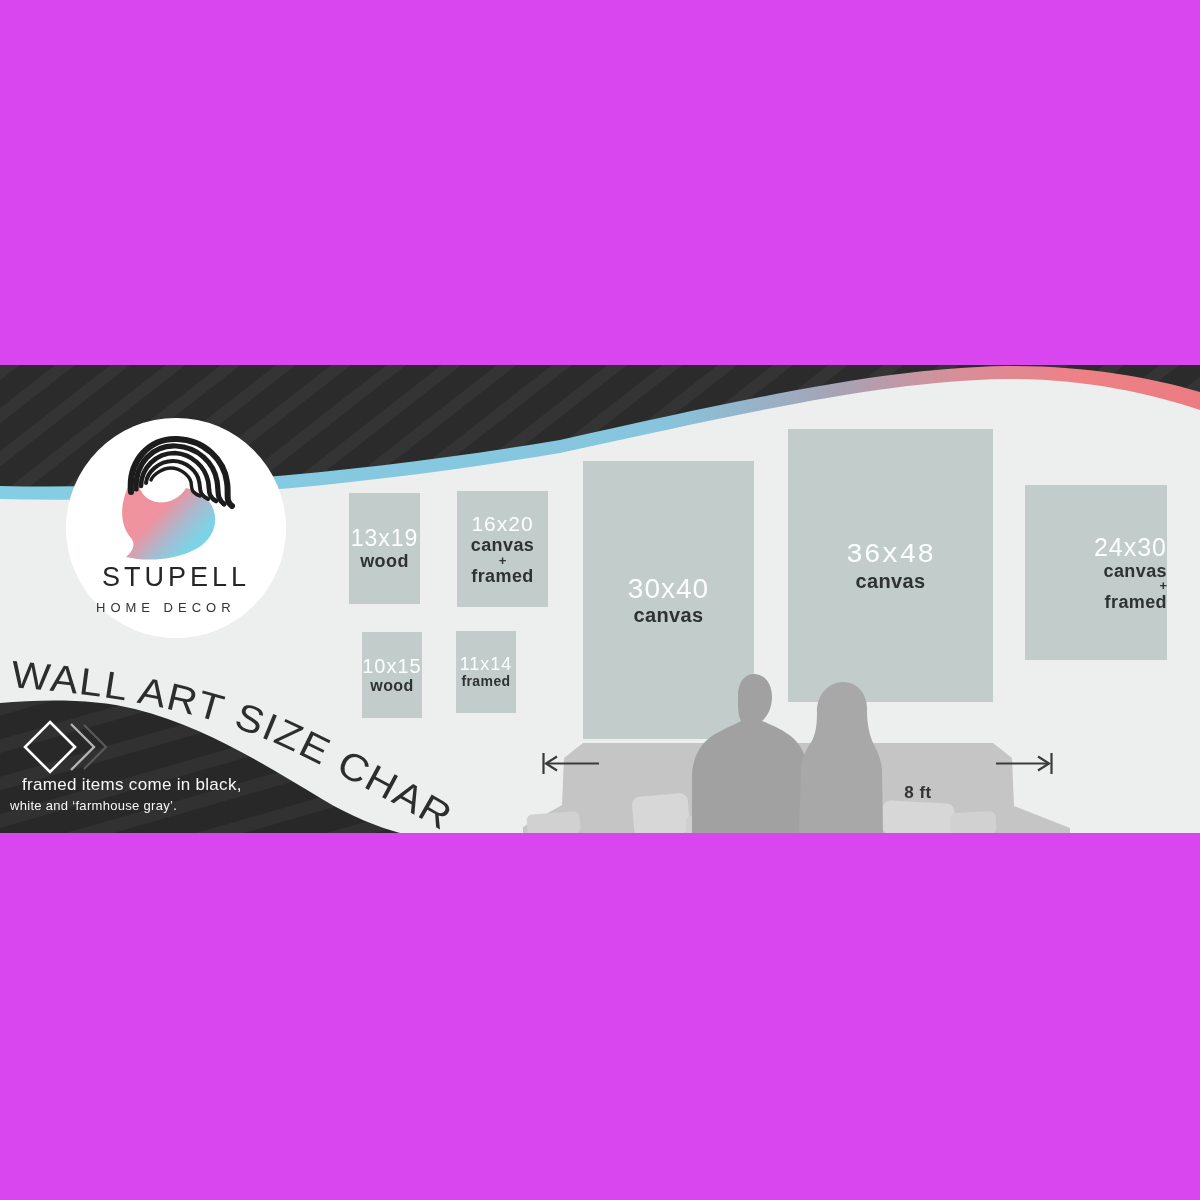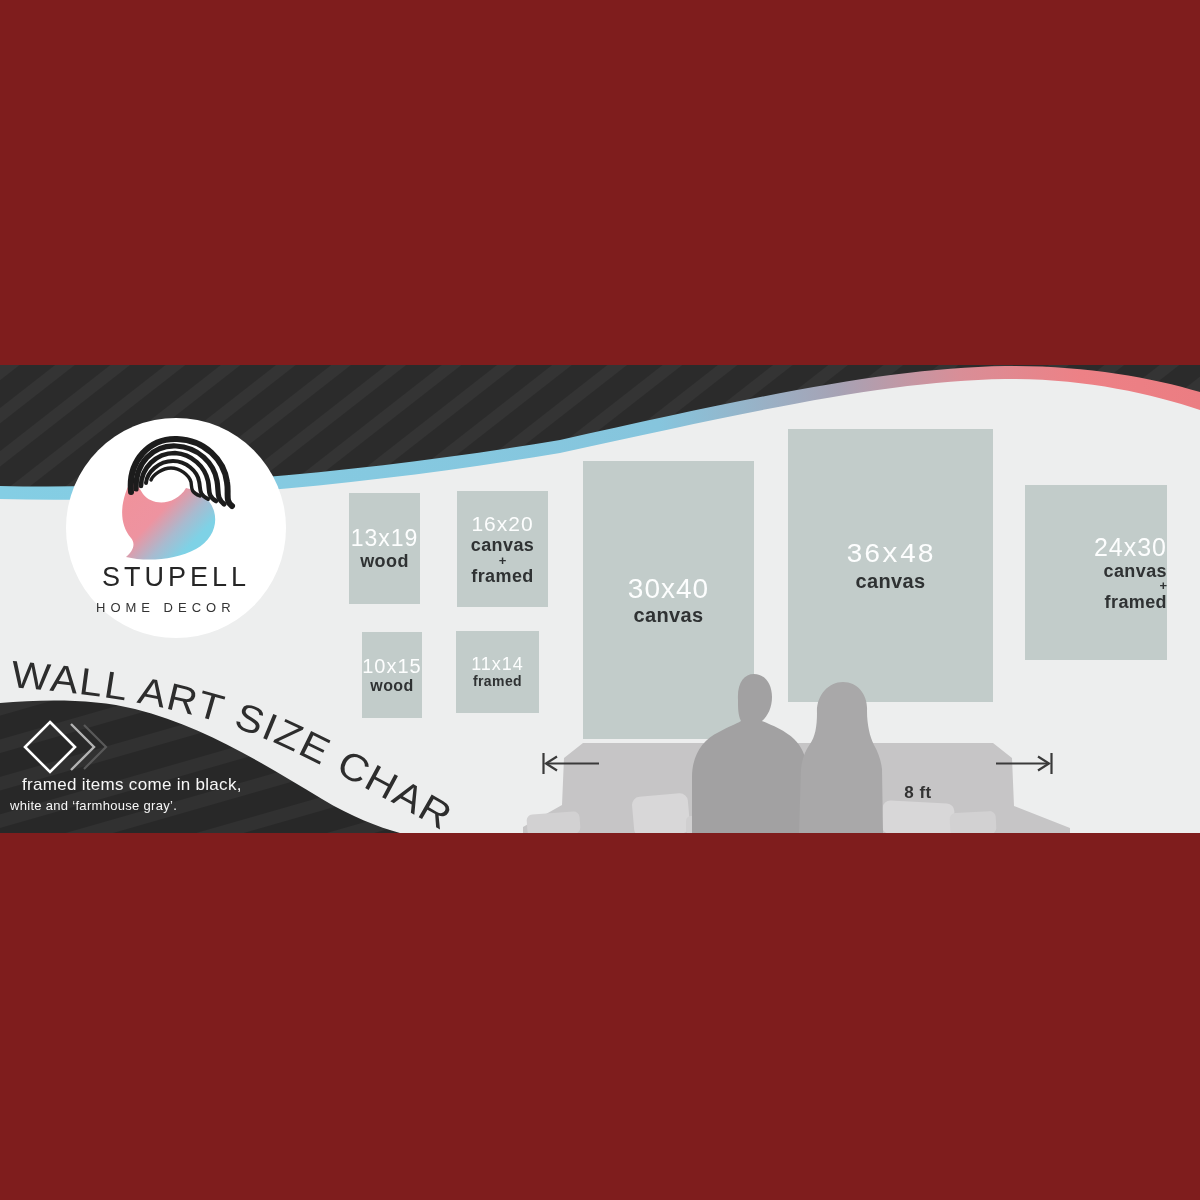--- a/index.html
+++ b/index.html
@@ -1,17 +1,17 @@
 <!DOCTYPE html>
 <html><head>
 <meta charset="utf-8">
 <style>
   html,body{margin:0;padding:0;background:#ffffff;}
   .stage{
-    position:relative;width:1200px;height:1200px;background:#7f1d1d;
+    position:relative;width:1200px;height:1200px;background:#d946ef;
     font-family:"Liberation Sans", sans-serif;overflow:hidden;
   }
   .banner{
     position:absolute;left:0;top:365px;width:1200px;height:468px;
     background:#edeeee;overflow:hidden;
   }
   .banner-topline{
     position:absolute;left:0;top:0;width:1200px;height:3px;background:#d8d9da;
   }
   
@@ -25,21 +25,21 @@
   .box-13x19{left:349px;top:128px;width:71px;height:111px;}
   .box-13x19 .size-label{font-size:23px;}
   .box-13x19 .material-label{font-size:18px;}
   .box-16x20{left:457px;top:126px;width:91px;height:116px;}
   .box-16x20 .size-label{font-size:21px;}
   .box-16x20 .material-label{font-size:18px;}
   .box-16x20 .plus-label{font-size:13px;}
   .box-10x15{left:362px;top:267px;width:60px;height:86px;}
   .box-10x15 .size-label{font-size:20px;}
   .box-10x15 .material-label{font-size:16px;}
-  .box-11x14{left:456px;top:266px;width:83px;height:82px;}
+  .box-11x14{left:456px;top:266px;width:60px;height:82px;}
   .box-11x14 .size-label{font-size:18px;}
   .box-11x14 .material-label{font-size:14px;}
   .box-30x40{left:583px;top:96px;width:171px;height:278px;justify-content:center;}
   .box-30x40 .size-label{font-size:28px;}
   .box-30x40 .material-label{font-size:20px;}
   .box-36x48{left:788px;top:64px;width:205px;height:273px;}
   .box-36x48 .size-label{font-size:28px;font-family:Liberation Mono, monospace;}
   .box-36x48 .material-label{font-size:20px;}
   .box-24x30{left:1025px;top:120px;width:142px;height:175px;align-items:flex-end;}
   .box-24x30 .size-label{font-size:25px;}

